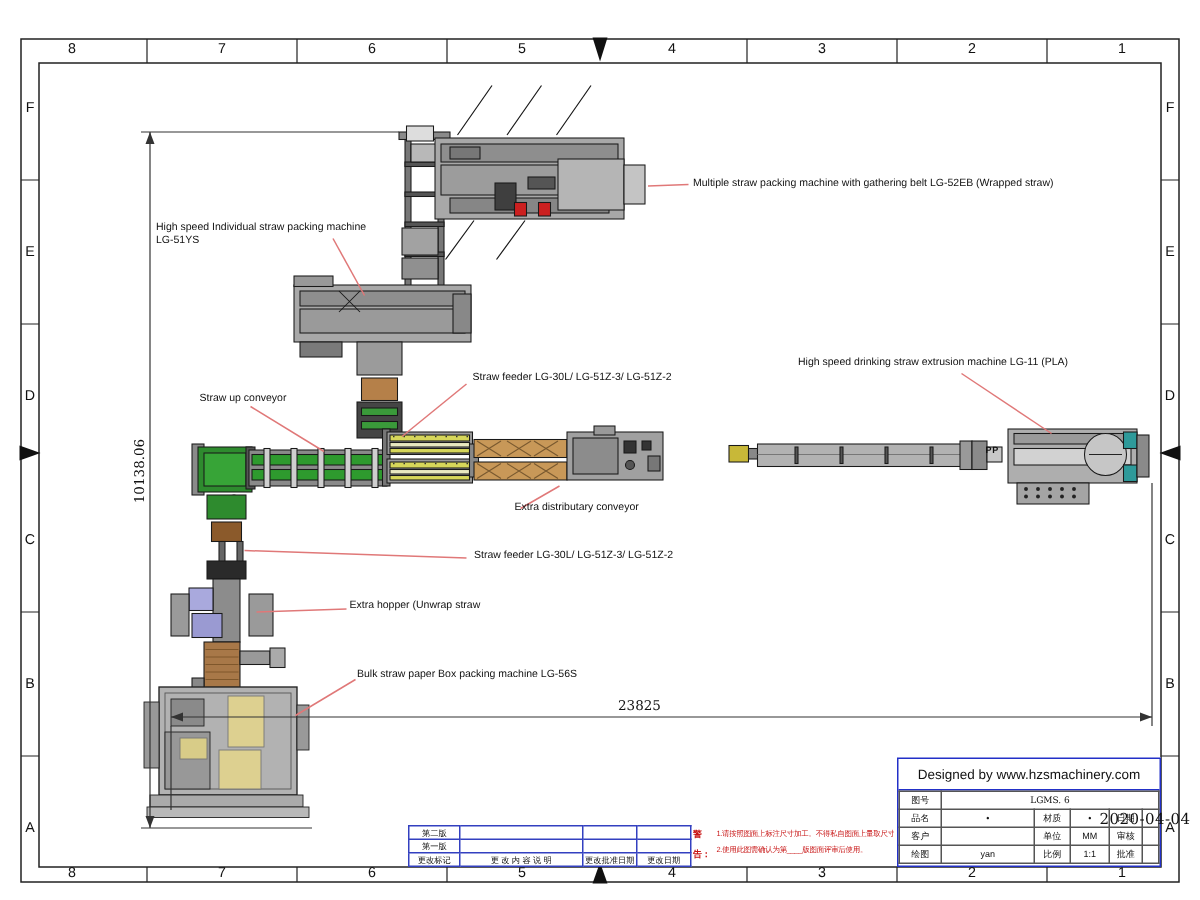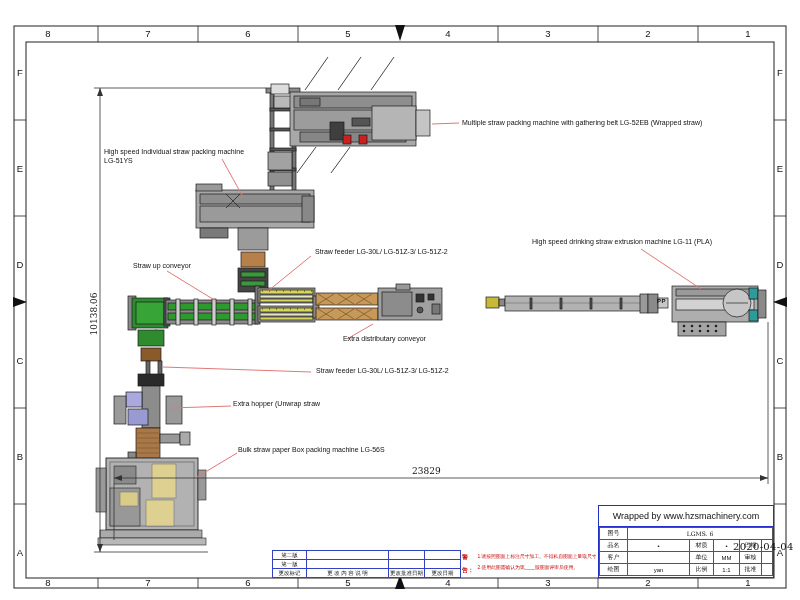--- a/index.html
+++ b/index.html
@@ -284,25 +284,25 @@
 LG-51YS</div>
   <div class="ann" style="left:315px;top:247px">Straw feeder LG-30L/ LG-51Z-3/ LG-51Z-2</div>
   <div class="ann" style="left:133px;top:261px">Straw up conveyor</div>
   <div class="ann" style="left:532px;top:237px">High speed drinking straw extrusion machine LG-11 (PLA)</div>
   <div class="ann" style="left:343px;top:334px">Extra distributary conveyor</div>
   <div class="ann" style="left:316px;top:366px">Straw feeder LG-30L/ LG-51Z-3/ LG-51Z-2</div>
   <div class="ann" style="left:233px;top:399px">Extra hopper (Unwrap straw</div>
   <div class="ann" style="left:238px;top:445px">Bulk straw paper Box packing machine  LG-56S</div>
 
   <div class="dimtext v" style="left:94px;top:314px">10138.06</div>
-  <div class="dimtext" style="left:412px;top:466px">23829</div>
+  <div class="dimtext" style="left:412px;top:466px">23825</div>
   <div class="pp" style="left:657px;top:298px">PP</div>
 
   <div class="tb">
-    <div class="tb-title">Wrapped by www.hzsmachinery.com</div>
+    <div class="tb-title">Designed by www.hzsmachinery.com</div>
     <table>
       <colgroup>
           <col style="width:28px">
           <col style="width:62px">
           <col style="width:24px">
           <col style="width:26px">
           <col style="width:22px">
           <col>
         </colgroup>
       <tbody>

